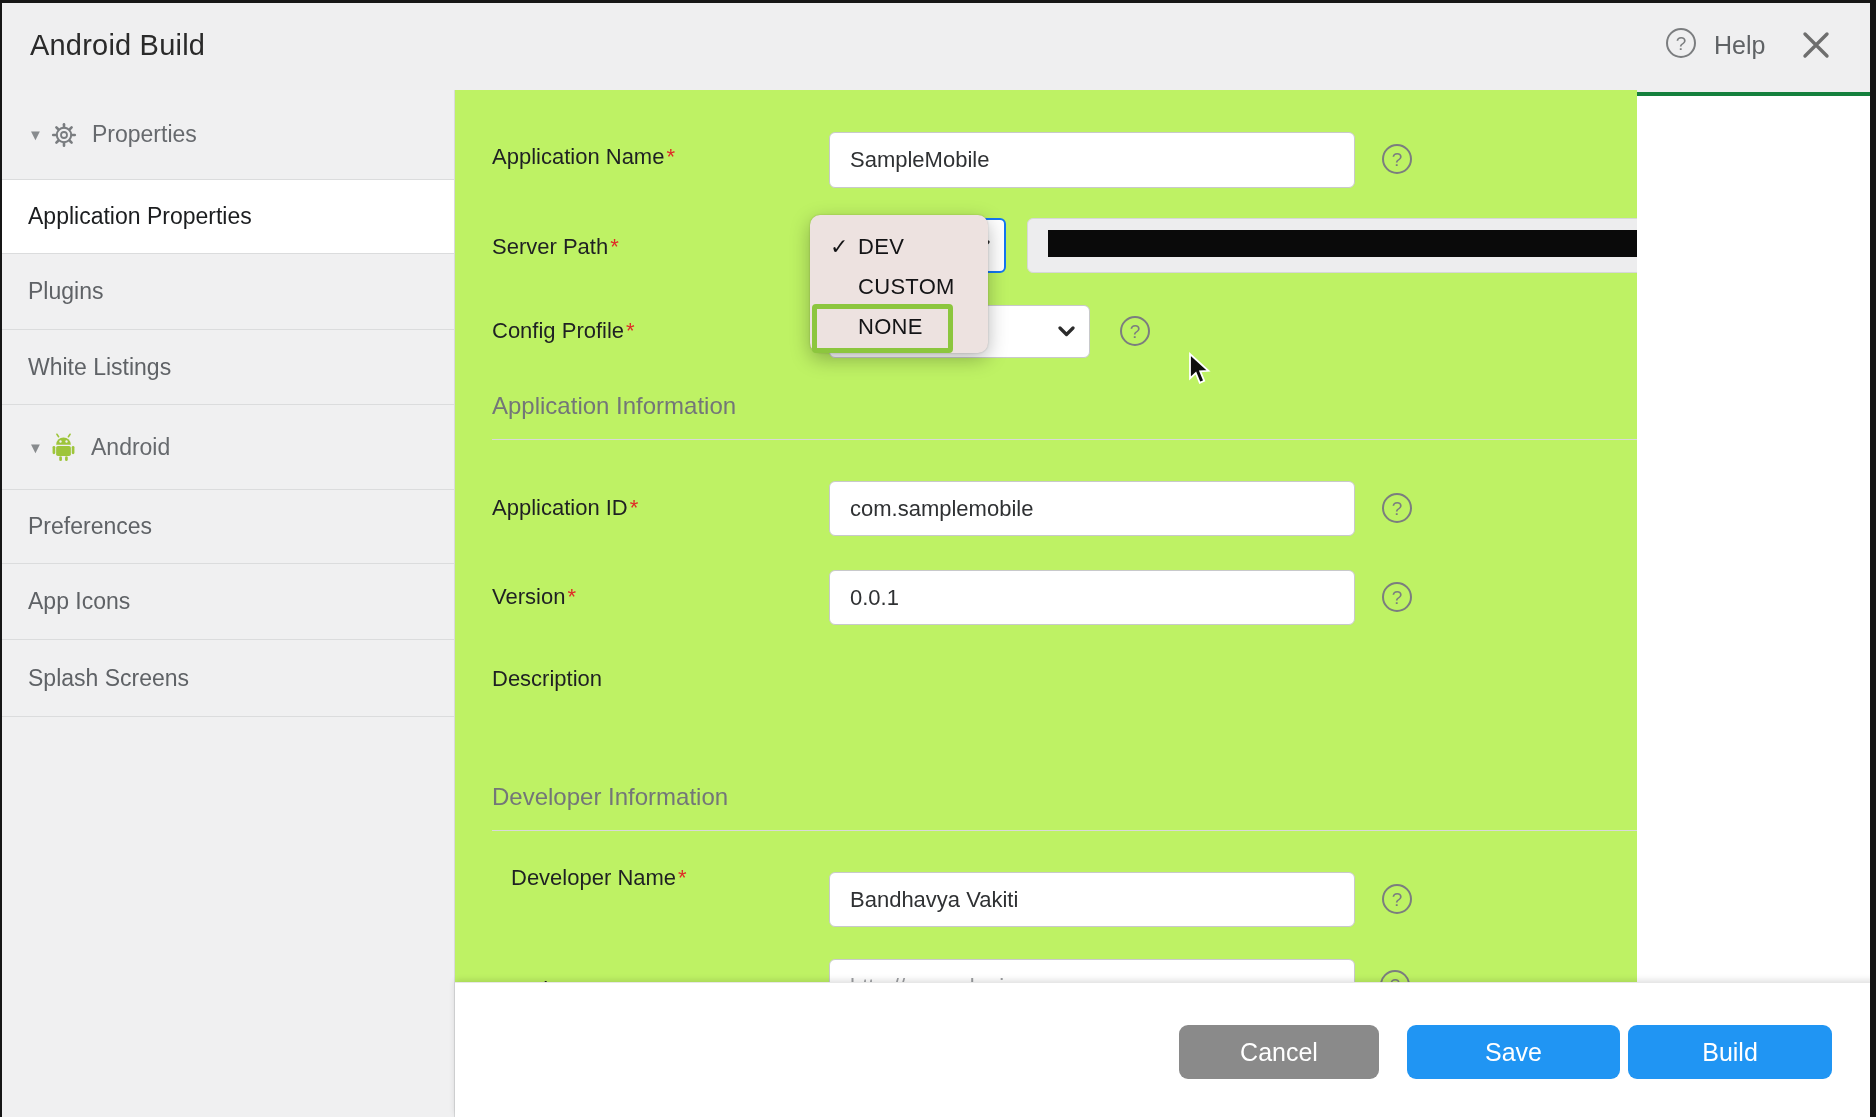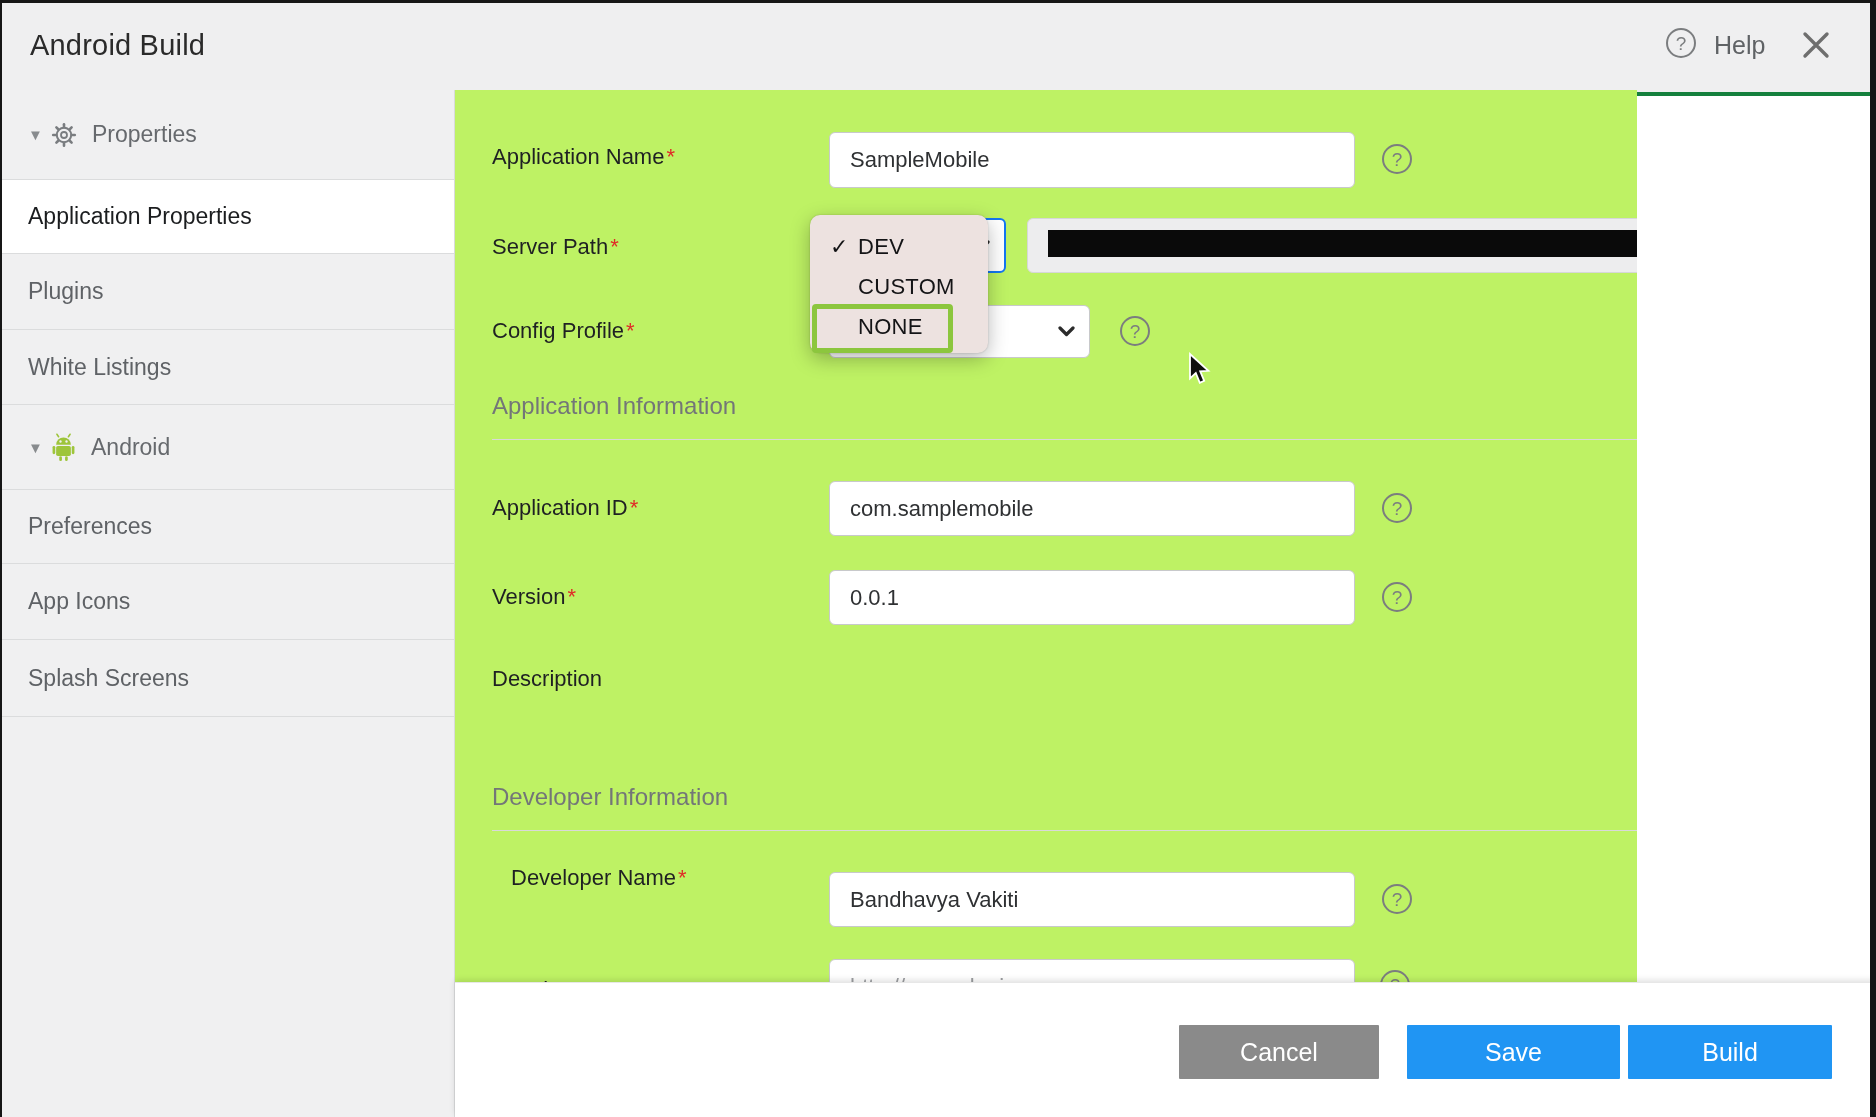--- a/index.html
+++ b/index.html
@@ -75,21 +75,21 @@
   .popup{position:absolute;left:810px;top:215px;width:178px;height:138px;background:var(--popup-bg);border-radius:10px;
     box-shadow:0 6px 20px rgba(0,0,0,.28), 0 0 2px rgba(0,0,0,.2);z-index:50;padding-top:12px;}
   .popup-item{position:relative;height:40px;display:flex;align-items:center;font-size:22px;color:#141416;cursor:pointer;}
   .popup-item .opt{margin-left:48px;letter-spacing:.3px;}
   .popup-item .chk{position:absolute;left:20px;font-weight:700;font-size:22px;color:#141416;}
   .green-box{position:absolute;left:812px;top:304px;width:141px;height:49px;border:5px solid var(--highlight-green);border-radius:4px;z-index:60;}
 
   
   .footer{position:absolute;left:455px;top:982px;width:1421px;height:135px;background:#fff;z-index:40;
     box-shadow:0 -2px 6px rgba(0,0,0,.12);border-top:1px solid #E7E7E7;}
-  .btn{position:absolute;top:42px;height:54px;border:none;border-radius:1px;color:#fff;font-size:25px;font-weight:500;
+  .btn{position:absolute;top:42px;height:54px;border:none;border-radius:9px;color:#fff;font-size:25px;font-weight:500;
     font-family:"Liberation Sans","DejaVu Sans",sans-serif;cursor:pointer;}
   .btn-cancel{left:724px;width:200px;background:var(--cancel-gray);}
   .btn-save{left:952px;width:213px;background:var(--accent-blue);}
   .btn-build{left:1173px;width:204px;background:var(--accent-blue);}
 
   .cursor{position:absolute;left:1186px;top:352px;z-index:100;pointer-events:none;}
 </style>
 </head>
 <body>
 

